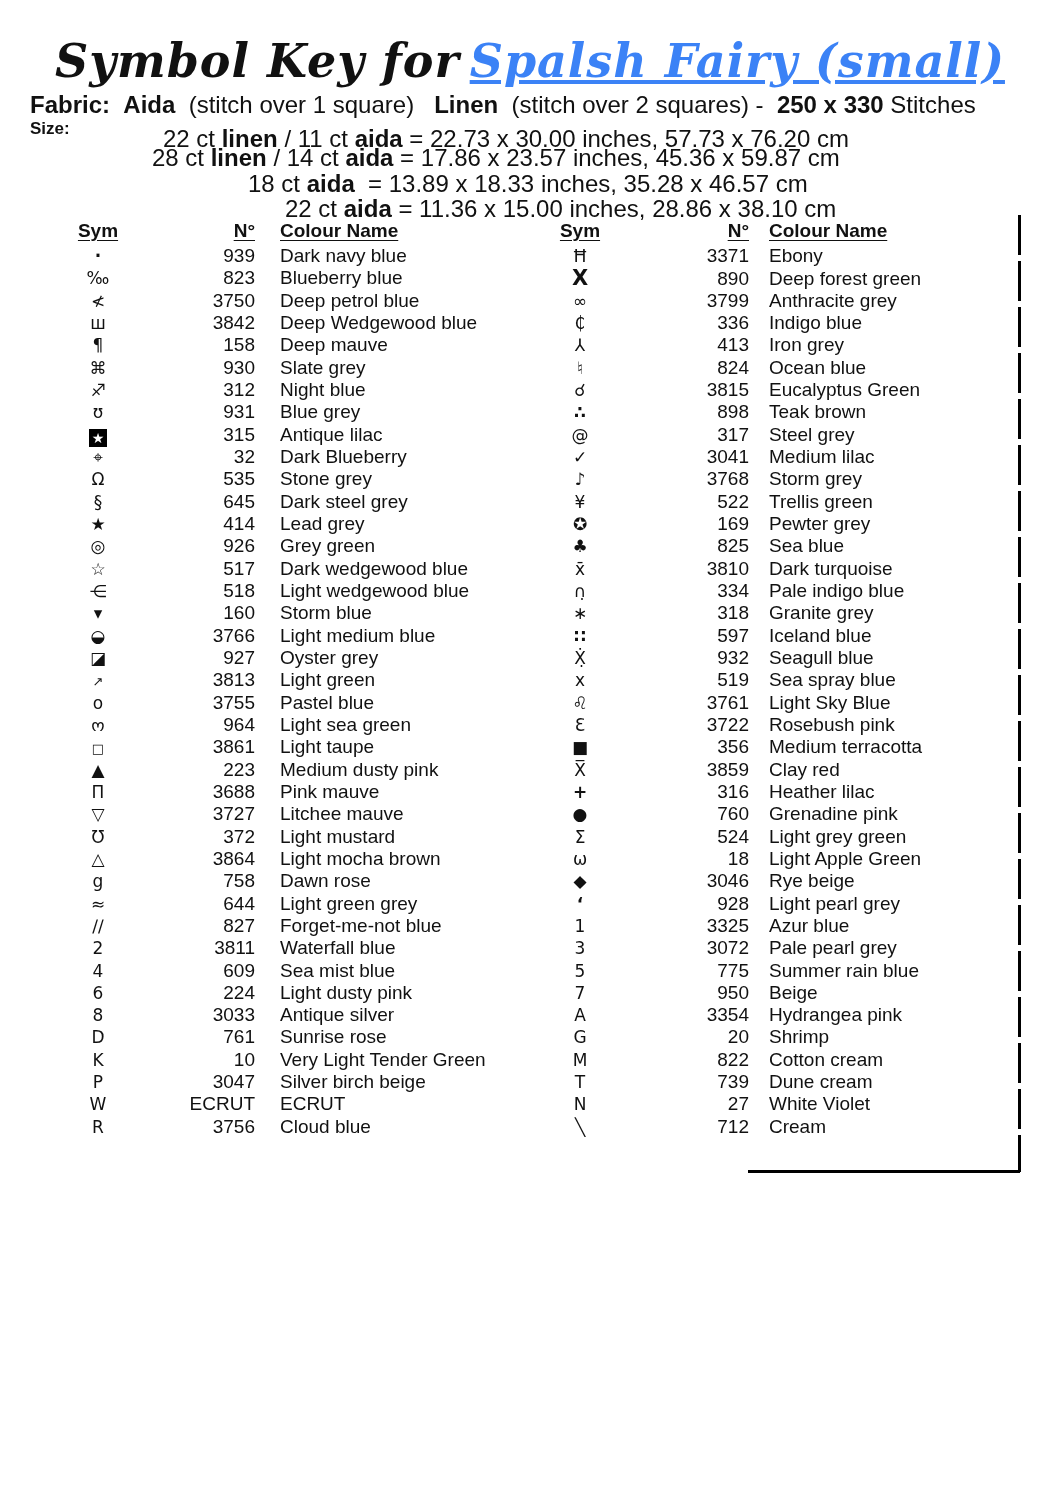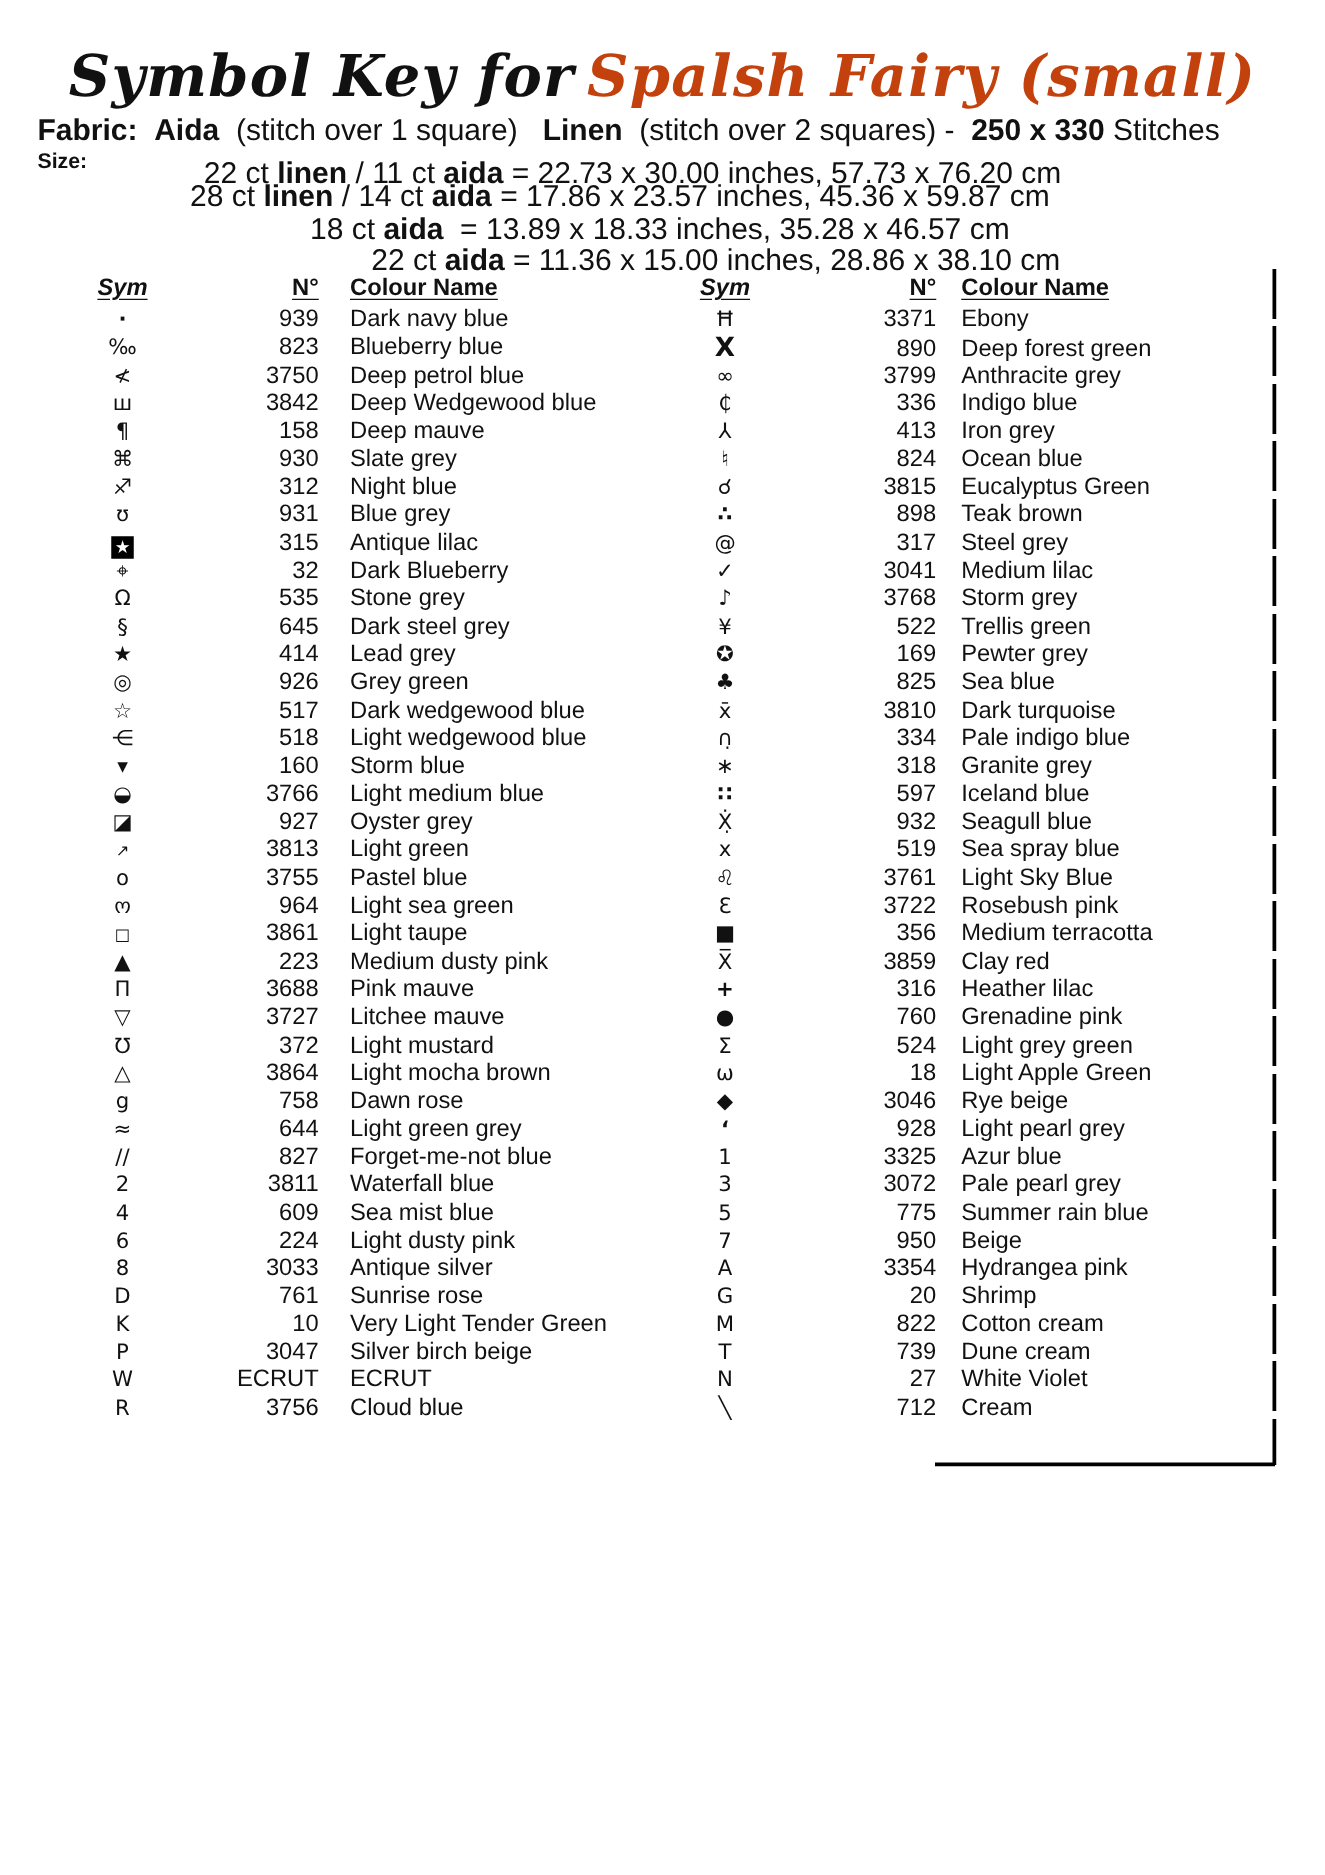--- a/index.html
+++ b/index.html
@@ -22,57 +22,57 @@
   }
   .title .green{padding-left:10px;}
   
   .meta{font-size:24px;line-height:26px;white-space:pre-wrap;}
   .fabric-line{position:absolute;top:92px;left:30px;}
   .size-label{position:absolute;top:119px;left:30px;font-weight:bold;font-size:17px;}
   .size-line{position:absolute;left:0;}
   .size-line.l1{top:126px;left:163px;}
   .size-line.l2{top:145px;left:152px;}
   .size-line.l3{top:171px;left:248px;}
-  .size-line.l4{top:196px;left:297px;}
+  .size-line.l4{top:196px;left:285px;}
   .b{font-weight:bold;}
   
   .keycol{position:absolute;top:220px;}
   .keycol.left{left:75px;width:440px;}
   .keycol.right{left:557px;width:440px;}
   .hdr-row,.krow{display:grid;align-items:baseline;}
   .keycol.left .hdr-row,.keycol.left .krow{grid-template-columns:46px 134px 1fr;}
   .keycol.right .hdr-row,.keycol.right .krow{grid-template-columns:46px 146px 1fr;}
   .hdr-row{height:25px;font-weight:bold;font-size:19px;}
   .hdr-row .u{text-decoration:underline;text-underline-offset:3px;}
   .krow{height:22.33px;line-height:22.33px;font-size:19px;}
   .cell-sym{text-align:center;font-family:"DejaVu Sans",sans-serif;font-size:17px;}
   .cell-num{text-align:right;}
   .keycol.left .cell-name{padding-left:25px;}
   .keycol.right .cell-name{padding-left:20px;}
-  .hdr-row .cell-sym{font-family:"Liberation Sans",sans-serif;font-size:19px;font-style:italic;}
+  .hdr-row .cell-sym{font-family:"Liberation Sans",sans-serif;font-size:19px;}
   .glyph.b{font-weight:bold;}
   .glyph.big{font-weight:bold;font-size:21px;}
   .glyph.s{font-size:13px;}
   .glyph.inv{
     display:inline-block;background:#000;color:#fff;
     width:18px;height:18px;line-height:19px;font-size:14px;
     text-align:center;vertical-align:-2px;
   }
   
   .vline{
     position:absolute;left:1018px;top:215px;width:3px;height:957px;
     background:repeating-linear-gradient(to bottom,#000 0 40px,transparent 40px 46px);
   }
   .hline{position:absolute;left:748px;top:1170px;width:272px;height:3px;background:#000;}
 </style>
 </head>
 <body>
 
 <div class="title">
-  <span>Symbol Key for</span><span class="green" style="color: #c2410c;">Spalsh Fairy (small)</span>
+  <span>Symbol Key for</span><span class="green" style="color: #3b82f6; text-decoration: underline;">Spalsh Fairy (small)</span>
 </div>
 
 <div class="meta fabric-line"><span><span class="b">Fabric:</span><span class="">  </span><span class="b">Aida</span><span class="">  (stitch over 1 square)   </span><span class="b">Linen</span><span class="">  (stitch over 2 squares) -  </span><span class="b">250 x 330</span><span class=""> Stitches</span></span></div>
 
 <div class="size-label">Size:</div>
 <div class="meta size-line l1"><span class="">22 ct </span><span class="b">linen</span><span class=""> / 11 ct </span><span class="b">aida</span><span class=""> = 22.73 x 30.00 inches, 57.73 x 76.20 cm</span></div>
 <div class="meta size-line l2"><span class="">28 ct </span><span class="b">linen</span><span class=""> / 14 ct </span><span class="b">aida</span><span class=""> = 17.86 x 23.57 inches, 45.36 x 59.87 cm</span></div>
 <div class="meta size-line l3"><span class="">18 ct </span><span class="b">aida</span><span class="">  = 13.89 x 18.33 inches, 35.28 x 46.57 cm</span></div>
 <div class="meta size-line l4"><span class="">22 ct </span><span class="b">aida</span><span class=""> = 11.36 x 15.00 inches, 28.86 x 38.10 cm</span></div>
 

